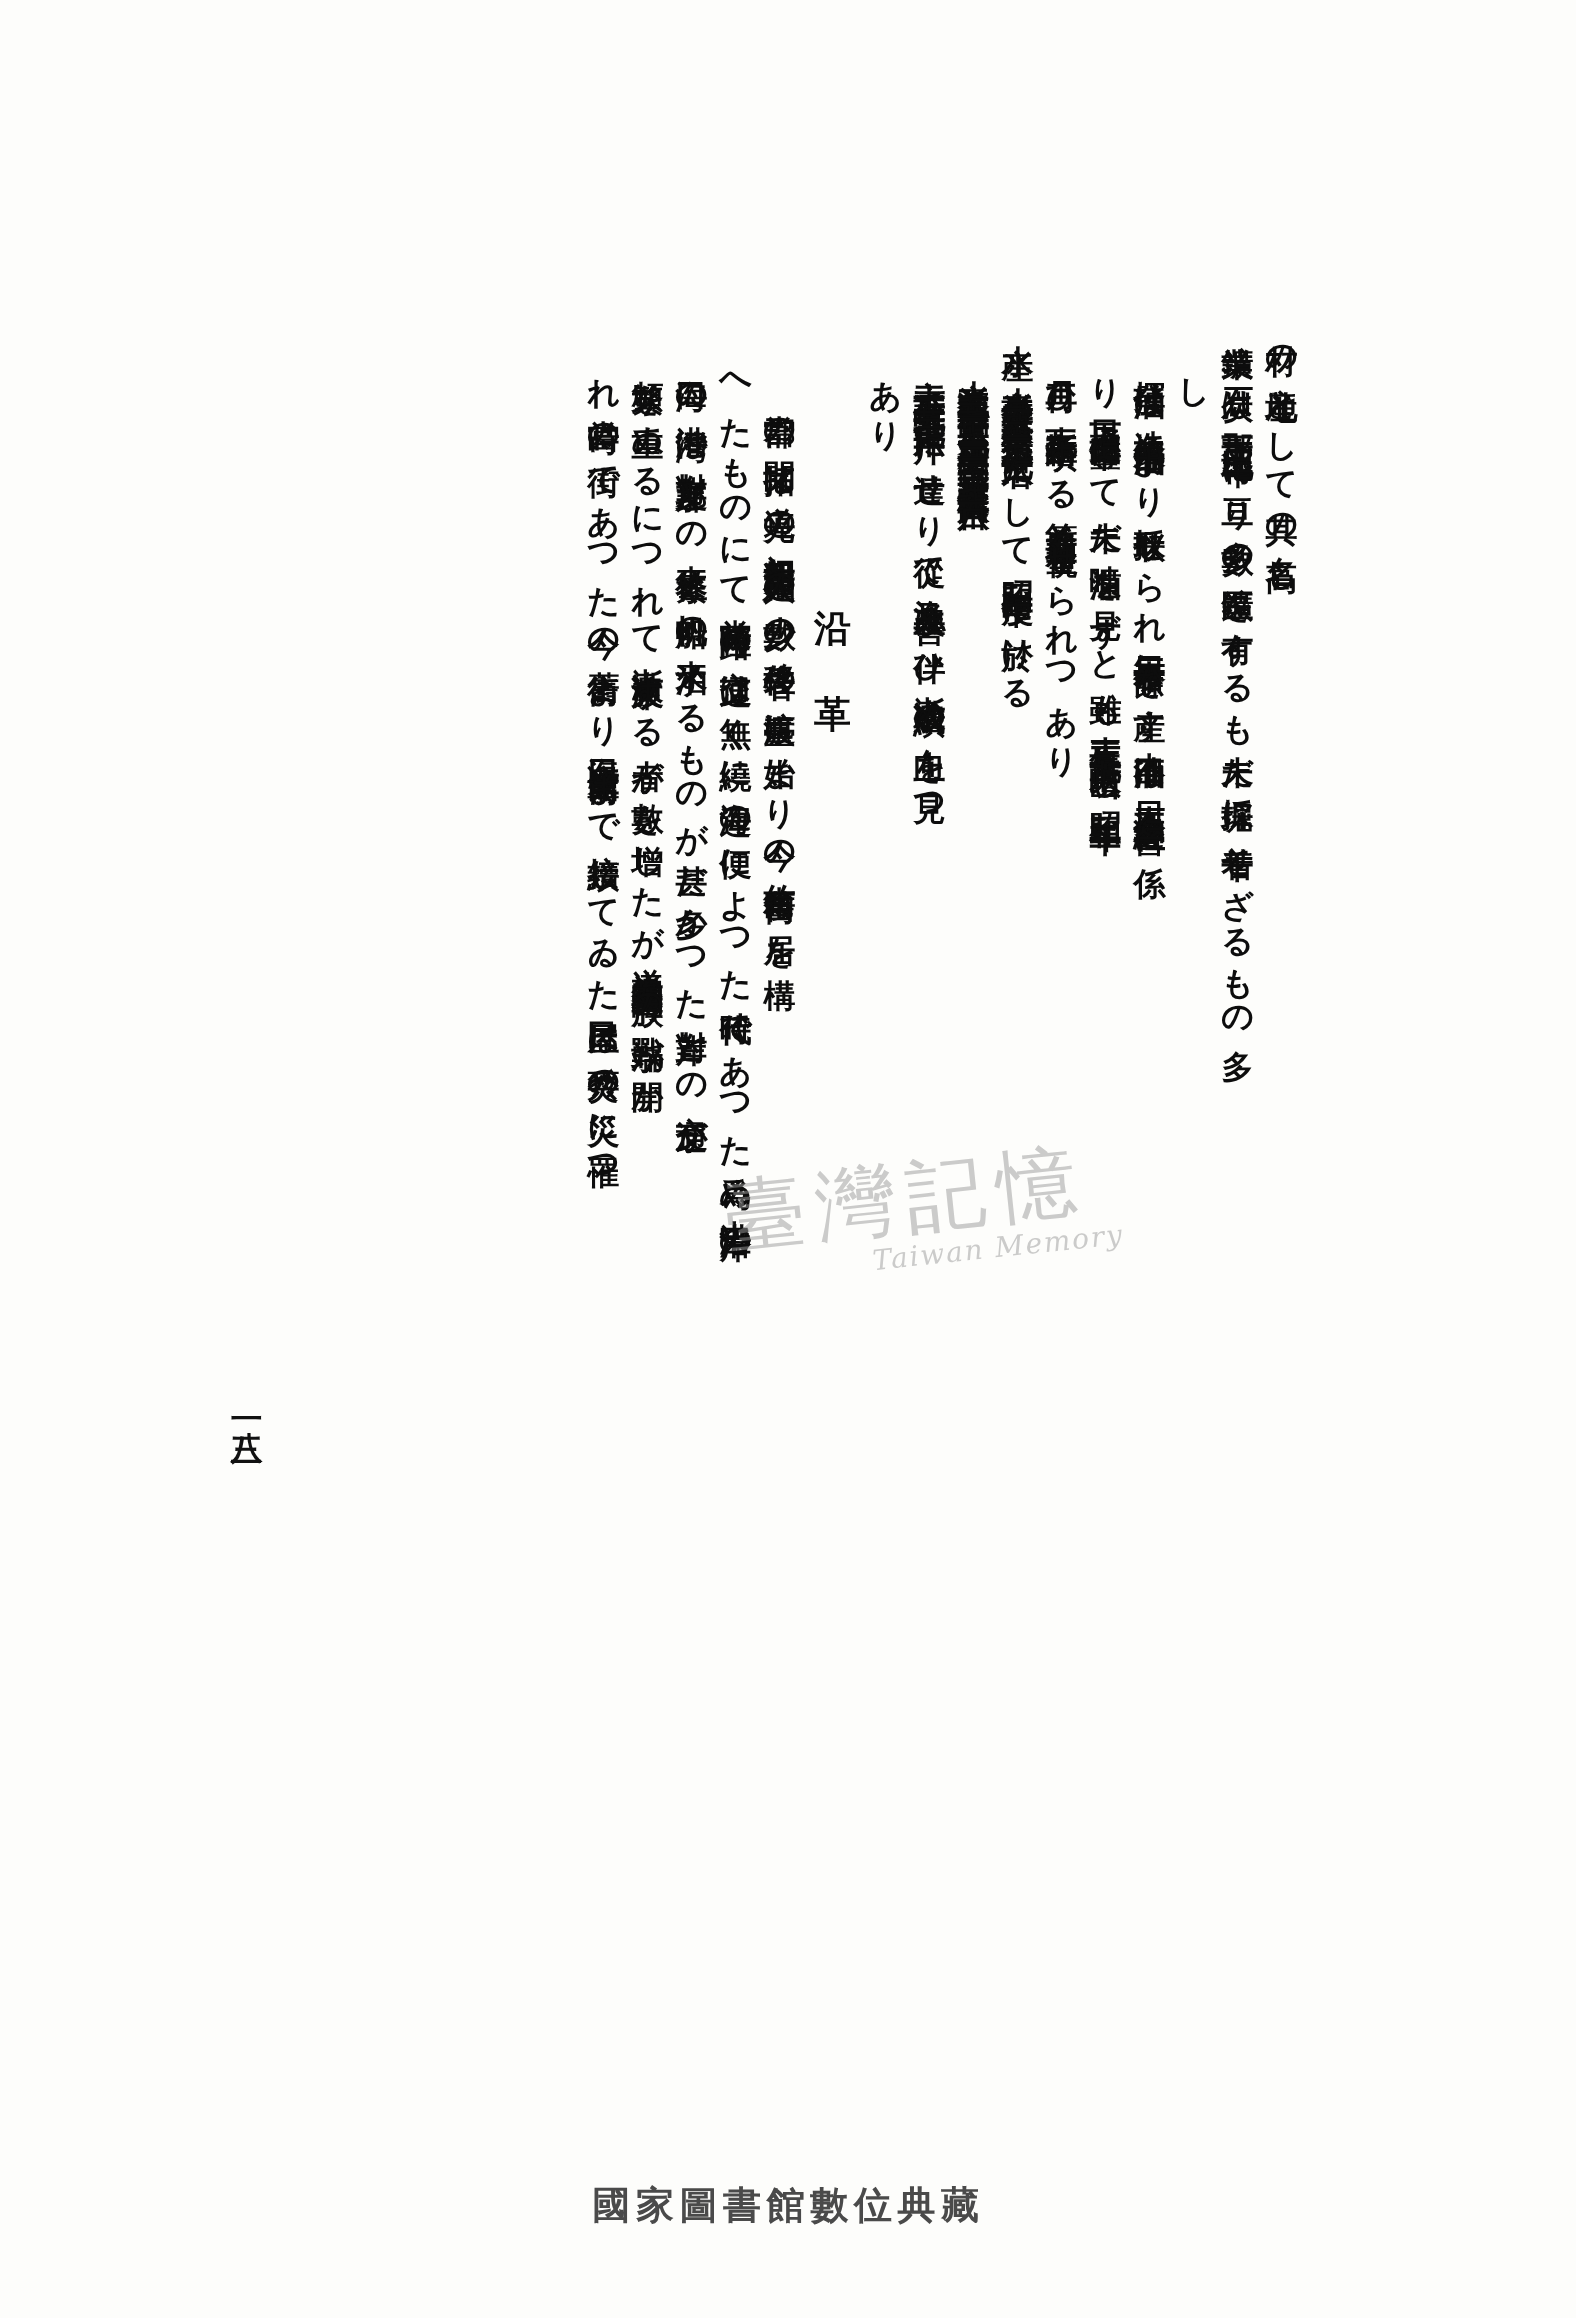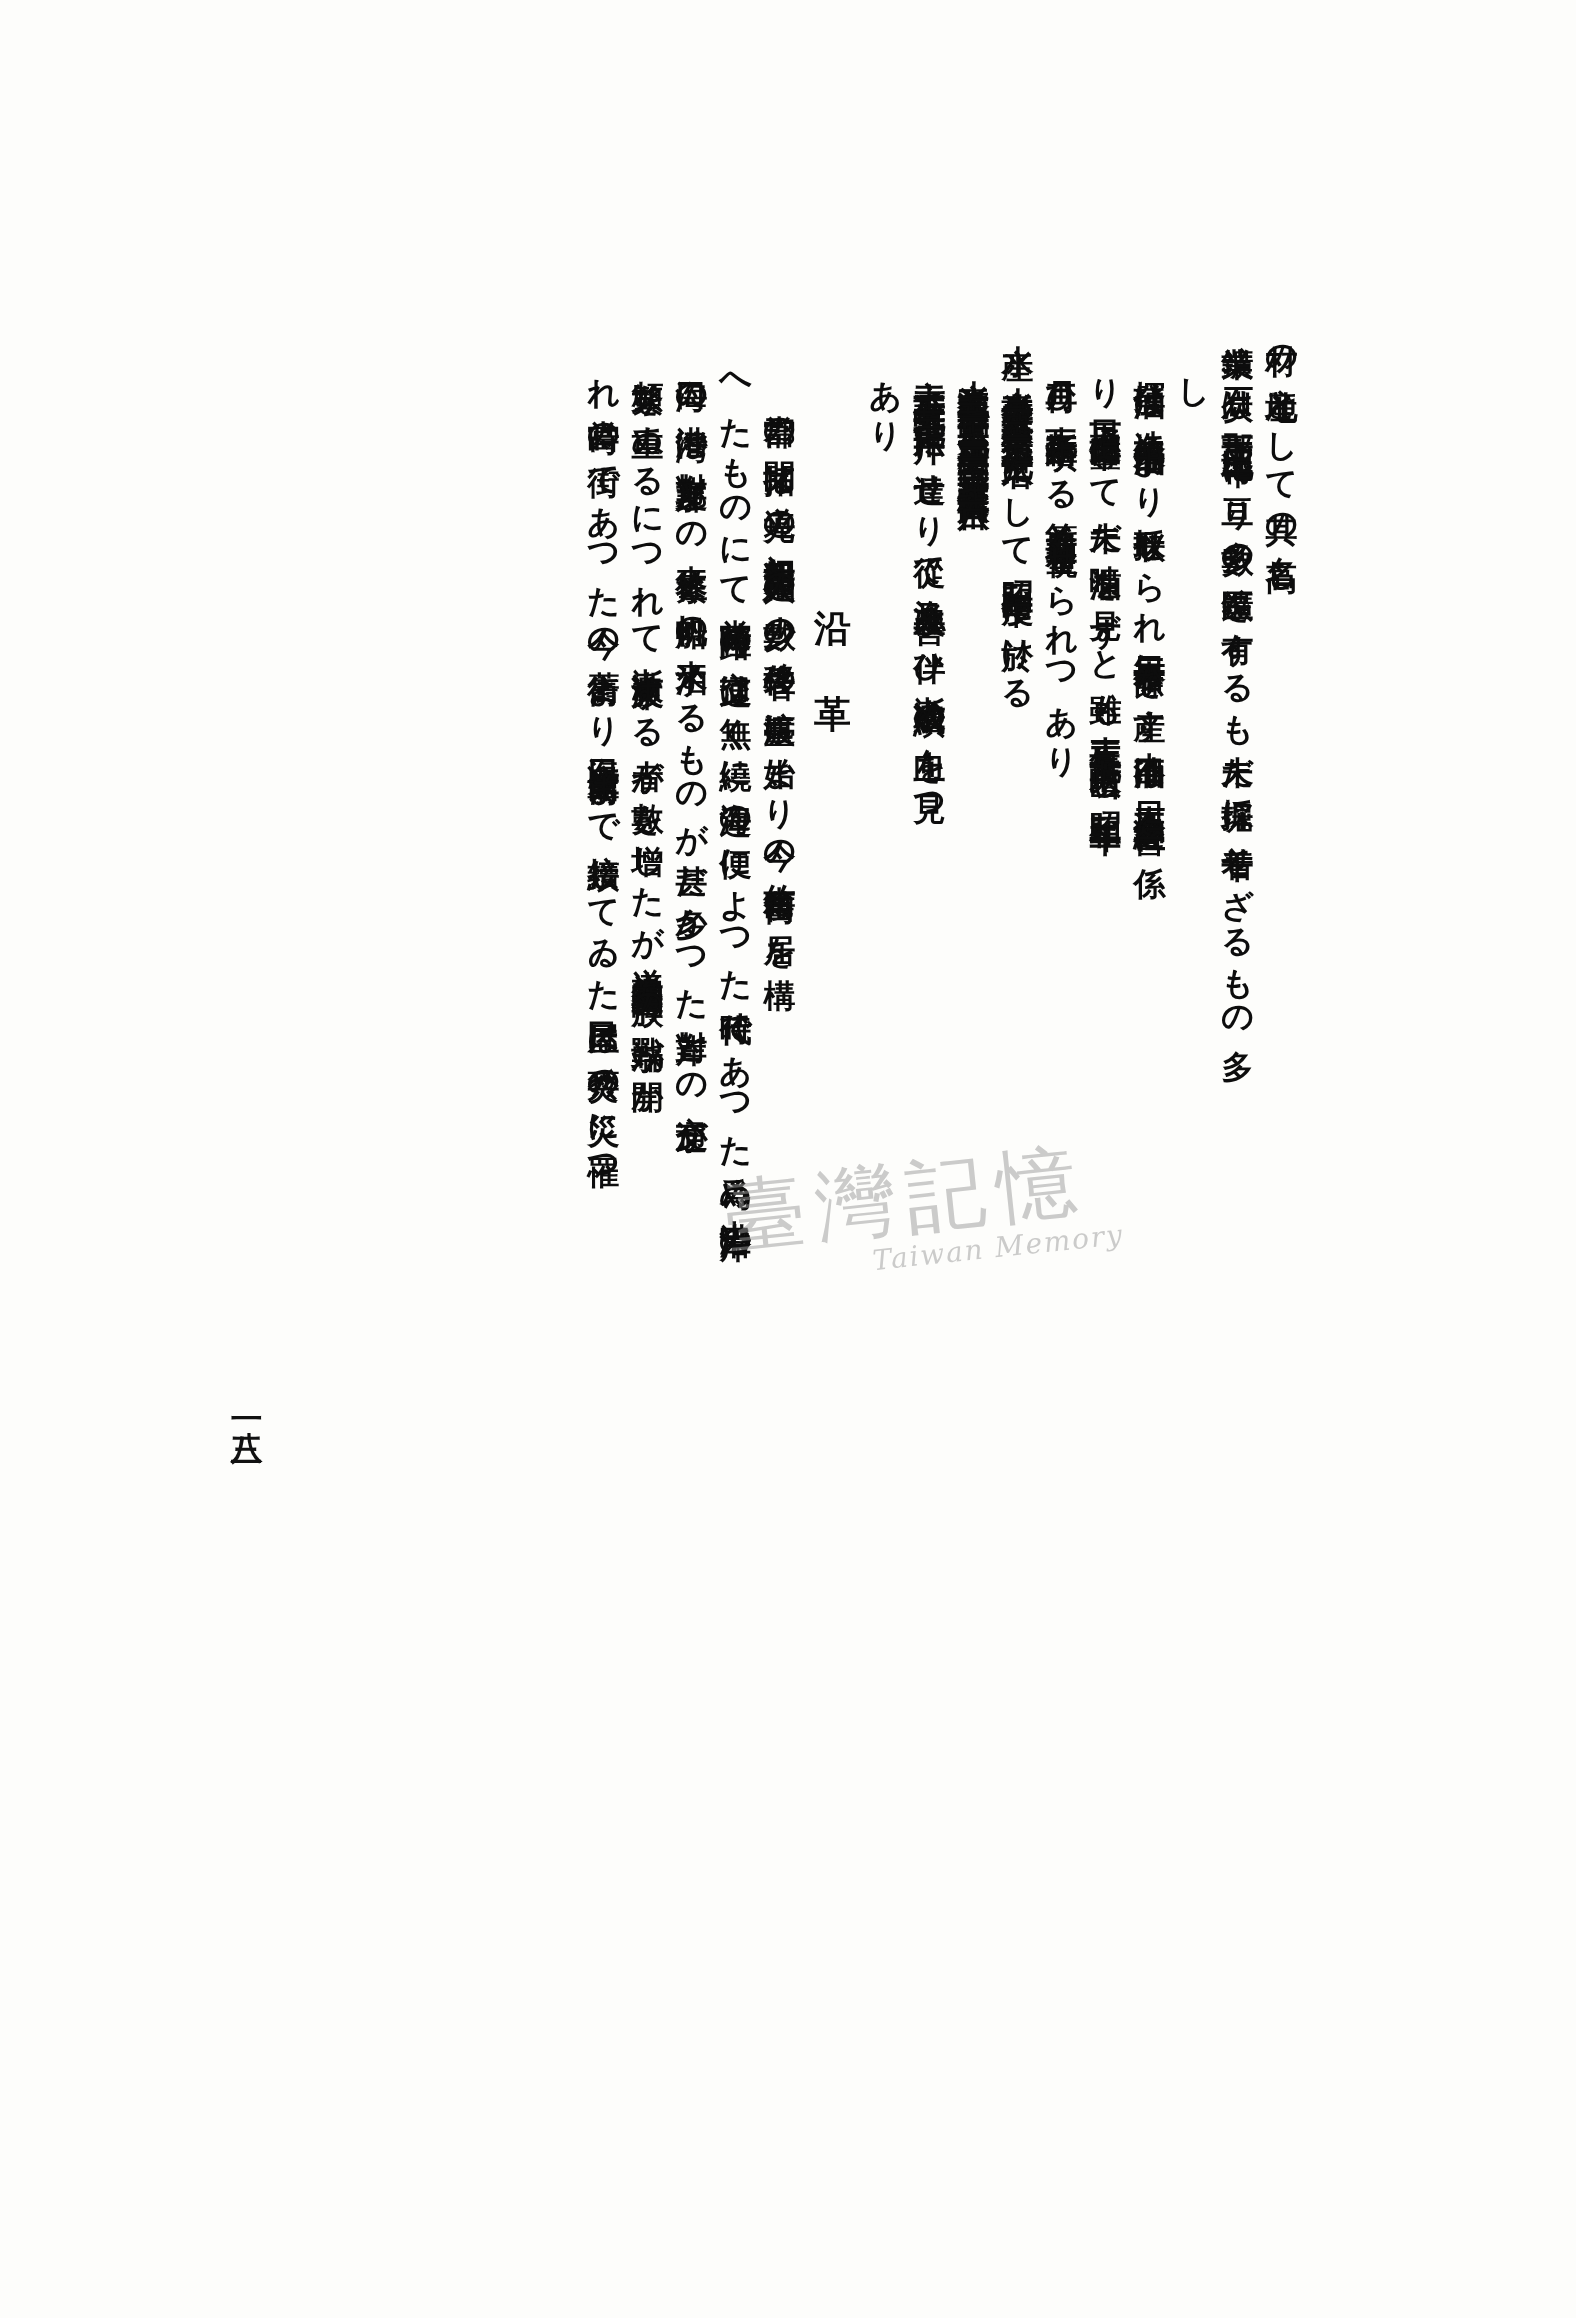--- a/index.html
+++ b/index.html
@@ -156,15 +156,16 @@
 
   </div>
 
   <div id="page-number">一八三</div>
 
   <div id="watermark">
     <div class="wm-cn">臺灣記憶</div>
     <div class="wm-en">Taiwan Memory</div>
   </div>
 
+  <div id="footer-credit">國家圖書館數位典藏</div>
 
 </div>
 
 
 </body></html>

